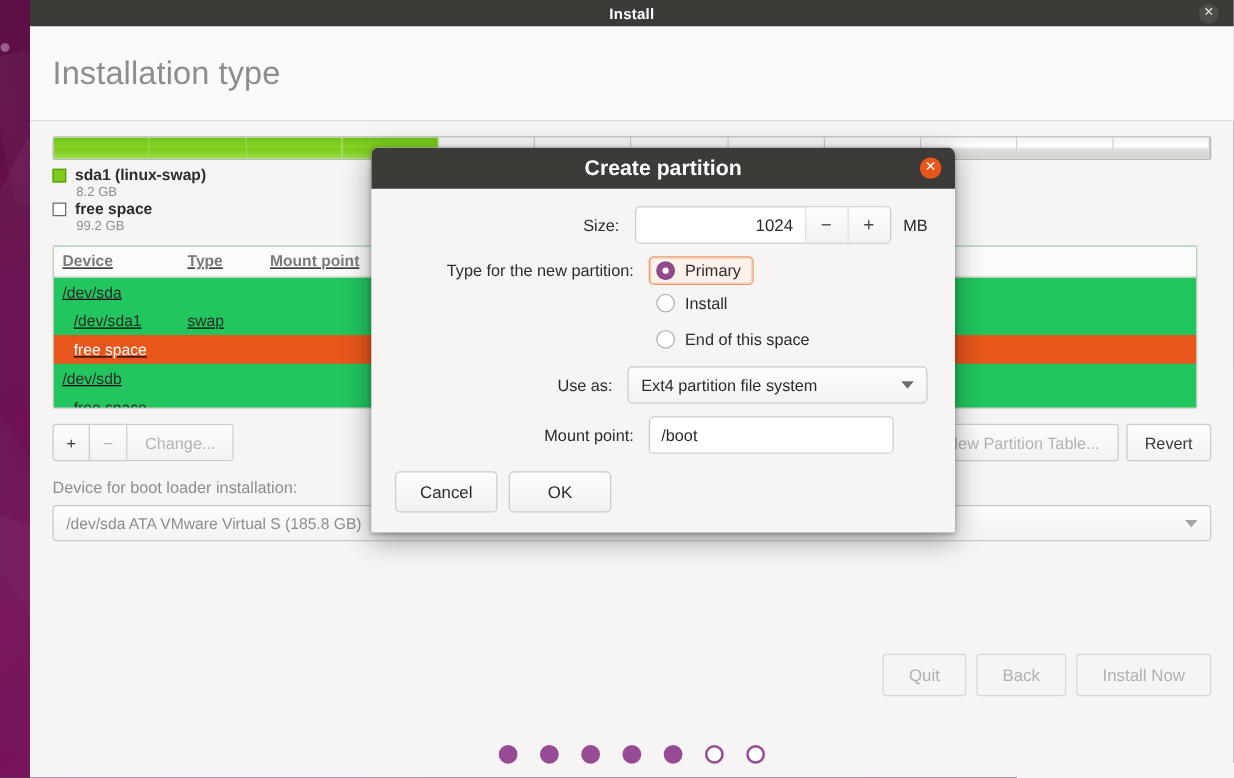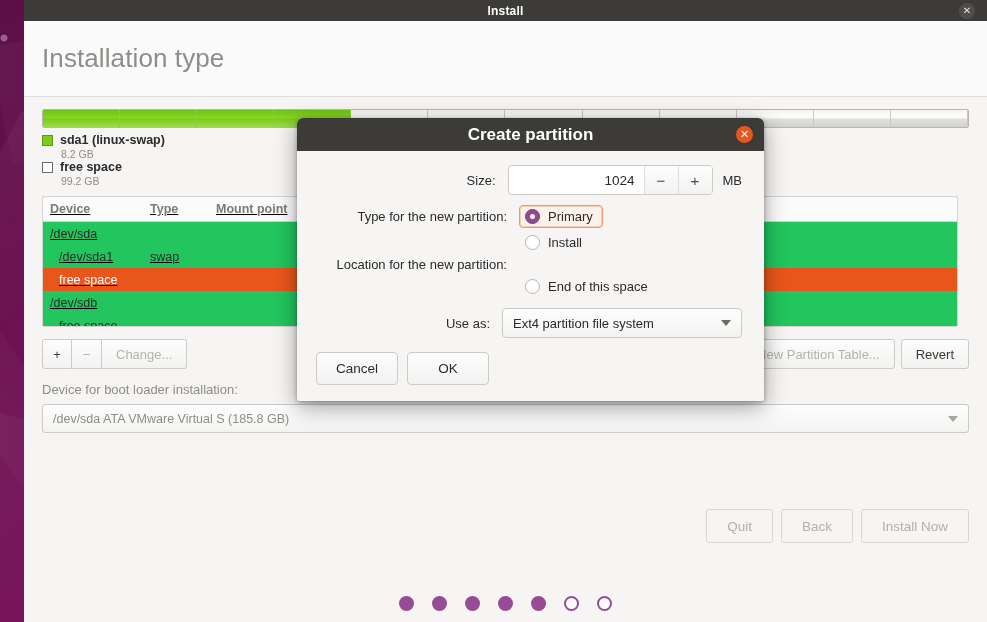--- a/index.html
+++ b/index.html
@@ -175,21 +175,21 @@
   .caret {
     width: 0; height: 0;
     border-left: 5px solid transparent;
     border-right: 5px solid transparent;
     border-top: 6px solid #6b6a67;
   }
   .caret.grey { border-top-color: #a8a6a3; }
 
   
   #nav-buttons {
-    position: absolute; right: 18px; top: 400px;
+    position: absolute; right: 18px; top: 414px;
     display: flex;
   }
   .nav-btn {
     height: 34px; padding: 0 20px; margin-left: 8px;
     border: 1px solid #d9d7d4; border-radius: 3px;
     background: #f6f5f4;
     font-size: 13.5px; color: #b2b0ad;
     display: flex; align-items: center; justify-content: center;
     cursor: default;
   }
@@ -498,21 +498,20 @@
         <div class="flabel"></div>
         <div class="fctl">
           <div class="radio-line">
             <span class="radio"></span>
             <span class="radio-label">Install</span>
           </div>
         </div>
       </div>
 
       <div class="frow sub-row">
-        <div class="flabel">Location for the new partition:</div>
       </div>
       <div class="frow">
         <div class="flabel"></div>
         <div class="fctl">
           <div class="radio-line">
             <span class="radio"></span>
             <span class="radio-label">End of this space</span>
           </div>
         </div>
       </div>
@@ -520,20 +519,31 @@
       <div class="frow">
         <div class="flabel">Use as:</div>
         <div class="fctl">
           <div id="useas-combo" class="combo">
             <span>Ext4 partition file system</span>
             <span class="caret"></span>
           </div>
         </div>
       </div>
 
+      <div class="frow">
+        <div class="flabel">Mount point:</div>
+        <div class="fctl">
+          <div id="mount-combo">
+            <input id="mount-value" type="text" value="/boot" style="">
+            <div id="mount-drop">
+              
+            </div>
+          </div>
+        </div>
+      </div>
 
       <div id="modal-actions">
         <div class="dlg-btn">Cancel</div>
         <div class="dlg-btn">OK</div>
       </div>
 
     </div>
   </div>
 
 </div>

